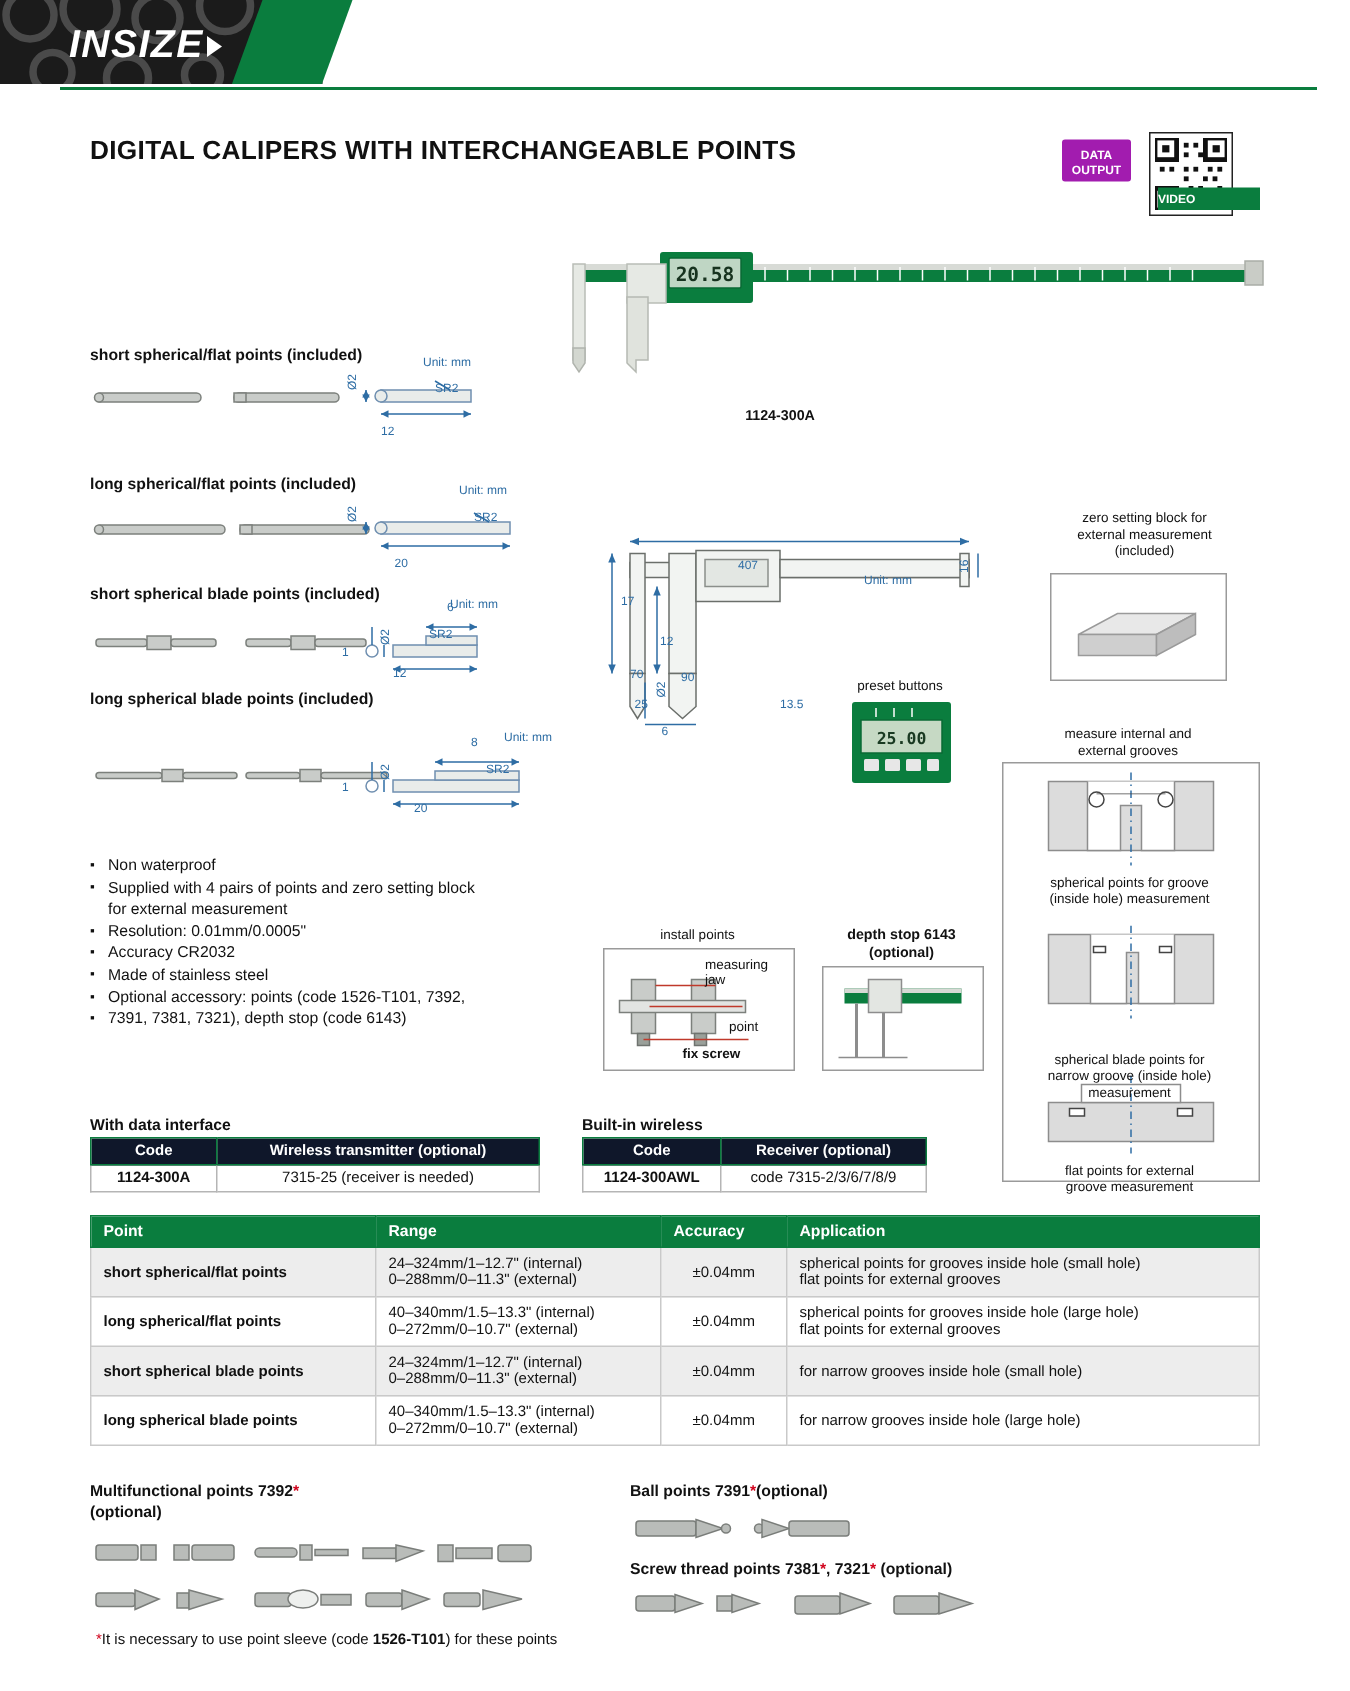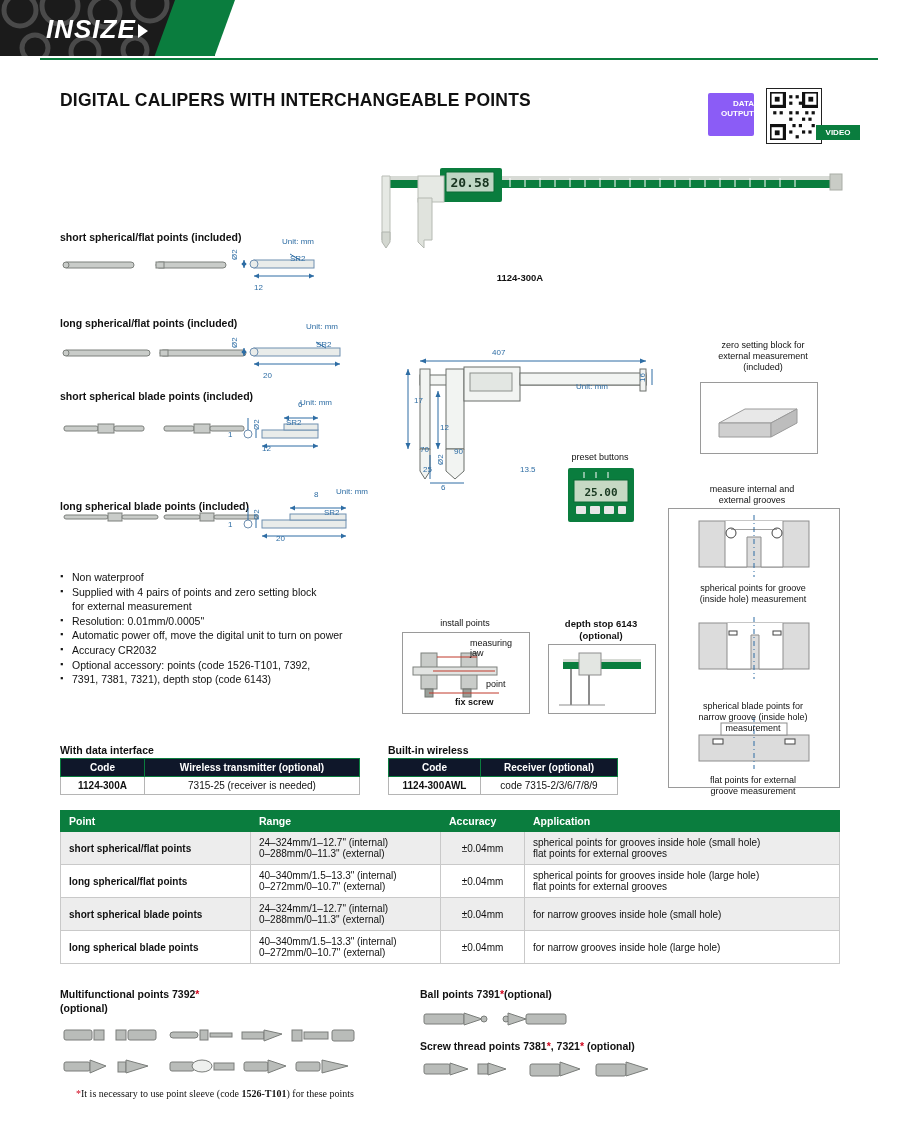--- a/index.html
+++ b/index.html
@@ -19,27 +19,27 @@
   .hdr-rule  { position:absolute; left:40px; top:58px; width:838px; height:2px; background:#0a7d3e; }
   .logo { position:absolute; left:46px; top:14px; color:#fff; font-size:26px; font-weight:bold;
           font-style:italic; letter-spacing:1px; font-family:"Liberation Sans", sans-serif; }
   .logo .arrow { display:inline-block; border-left:10px solid #fff; border-top:7px solid transparent;
                  border-bottom:7px solid transparent; margin-left:2px; vertical-align:middle; }
   .gearband { position:absolute; left:0; top:0; width:215px; height:56px; }
   .gearband circle { fill:none; stroke:#4a4a4a; stroke-width:5; }
 
   
   .page-title { position:absolute; left:60px; top:90px; font-size:17.5px; font-weight:bold; letter-spacing:.2px;}
-  .badge-data { position:absolute; left:708px; top:93px; width:46px; height:43px; background:#8b5cf6;
-                color:#fff; font-size:8px; font-weight:bold; text-align:right; line-height:10px;
+  .badge-data { position:absolute; left:708px; top:93px; width:46px; height:28px; background:#a21caf;
+                color:#fff; font-size:8px; font-weight:bold; text-align:center; line-height:10px;
                 padding-top:6px; border-radius:2px;}
   .qr { position:absolute; left:766px; top:88px; width:56px; height:56px; background:#fff; border:1px solid #222;}
   .qr-inner{position:absolute;inset:3px;}
-  .badge-video{ position:absolute; left:772px; top:125px; width:44px; height:15px; background:#0a7d3e; color:#fff;
-                font-size:8px; font-weight:bold; text-align:center; line-height:15px;margin-left:44px;}
+  .badge-video{ position:absolute; left:772px; top:125px; width:68px; height:15px; background:#0a7d3e; color:#fff;
+                font-size:8px; font-weight:bold; text-align:left; line-height:15px;}
 
   
   .lbl { position:absolute; font-size:10.5px; font-weight:bold; }
   .unit { position:absolute; font-size:8px; color:#2e6da4; }
   .dim  { position:absolute; font-size:8px; color:#2e6da4; }
   .cap  { position:absolute; font-size:9px; text-align:center; line-height:11px;}
   .capb { position:absolute; font-size:9.5px; font-weight:bold; text-align:center; line-height:11px;}
 
   
   .bullets { position:absolute; left:60px; top:570px; width:360px; font-size:10.5px; line-height:14.6px; }
@@ -59,21 +59,21 @@
   table.spec th { background:#0a7d3e; color:#fff; text-align:left; padding:4px 8px; font-size:10.5px;
                   border:1px solid #0a7d3e; }
   table.spec td { border:1px solid #c9c9c9; padding:5px 8px; vertical-align:middle; }
   table.spec tr.alt td { background:#ededed; }
   table.spec td.pt { font-weight:bold; }
   table.spec td.ac { text-align:center; }
 
   
   .bot-lbl { position:absolute; font-size:10.5px; font-weight:bold; }
   .red { color:#d0021b; }
-  .footnote { position:absolute; left:76px; top:1088px; font-size:10px;font-family:Liberation Serif, serif; }
+  .footnote { position:absolute; left:64px; top:1088px; font-size:10px; }
 
   
   .panel { position:absolute; border:1px solid #9a9a9a; background:#fff; }
   .grv-txt  { position:absolute; font-size:9px; text-align:center; line-height:11px; width:160px;}
 
   svg { display:block; }
 </style>
 </head>
 <body>
 
@@ -273,21 +273,21 @@
       <path d="M90 36 l-5 -2.5 v5 z" fill="#2e6da4"></path>
     <line x1="28" y1="20" x2="28" y2="28" stroke="#2e6da4"></line>
   </svg>
 </div>
 <div class="dim" style="left:298px;top:400px">6</div>
 <div class="dim" style="left:286px;top:418px">SR2</div>
 <div class="dim" style="left:262px;top:444px">12</div>
 <div class="dim" style="left:228px;top:430px">1</div>
 <div class="dim" style="left:252px;top:430px;transform:rotate(-90deg);transform-origin:left top">Ø2</div>
 
-<div class="lbl" style="left:60px;top:500px">long spherical blade points (included)</div>
+<div class="lbl" style="left:60px;top:460px">long spherical blade points (included)</div>
 <div style="position:absolute;left:60px;top:502px;width:200px;height:30px">
   <svg width="200" height="30" viewBox="0 0 200 30">
     <g fill="#c9ccc9" stroke="#7c807c">
       <rect x="4" y="13" width="44" height="4" rx="2"></rect>
         <rect x="48" y="11" width="14" height="8"></rect>
       <rect x="62" y="13" width="36" height="4" rx="2"></rect>
       <rect x="104" y="13" width="36" height="4" rx="2"></rect>
         <rect x="140" y="11" width="14" height="8"></rect>
       <rect x="154" y="13" width="44" height="4" rx="2"></rect>
     </g>
@@ -342,21 +342,21 @@
     <g fill="#2e6da4">
       <path d="M20 6 l6 -2.5 v5 z"></path>
         <path d="M246 6 l-6 -2.5 v5 z"></path>
       <path d="M8 14 l-2.5 6 h5 z"></path>
         <path d="M8 94 l-2.5 -6 h5 z"></path>
       <path d="M38 36 l-2.5 6 h5 z"></path>
         <path d="M38 94 l-2.5 -6 h5 z"></path>
     </g>
   </svg>
 </div>
-<div class="dim" style="left:492px;top:348px">407</div>
+<div class="dim" style="left:492px;top:372px">407</div>
 <div class="unit" style="left:576px;top:382px">Unit: mm</div>
 <div class="dim" style="left:414px;top:396px">17</div>
 <div class="dim" style="left:420px;top:445px">70</div>
 <div class="dim" style="left:454px;top:447px">90</div>
 <div class="dim" style="left:440px;top:423px">12</div>
 <div class="dim" style="left:423px;top:465px">25</div>
 <div class="dim" style="left:436px;top:465px;transform:rotate(-90deg);transform-origin:left top">Ø2</div>
 <div class="dim" style="left:441px;top:483px">6</div>
 <div class="dim" style="left:520px;top:465px">13.5</div>
 <div class="dim" style="left:638px;top:382px;transform:rotate(-90deg);transform-origin:left top">16</div>
@@ -437,22 +437,22 @@
     <div>flat points for external</div>
     <div>groove measurement</div>
   </div>
 </div>
 
 <div class="bullets">
   <div>Non waterproof</div>
   <div>Supplied with 4 pairs of points and zero setting block</div>
   <div style="padding-left:12px"><span>for external measurement</span></div>
   <div>Resolution: 0.01mm/0.0005"</div>
-  <div>Automatic power off, move the digital unit to turn on power</div>
   <div>Accuracy CR2032</div>
+  <div>Made of stainless steel</div>
   <div><span>Optional accessory: points (code 1526-T101, 7392,</span></div>
   <div style="padding-left:12px"><span>7391, 7381, 7321), depth stop (code 6143)</span></div>
 </div>
 <style>
   .bullets div:nth-child(3):before, .bullets div:nth-child(10):before { content:""; }
 </style>
 
 <div class="cap" style="left:400px;top:618px;width:130px">install points</div>
 <div class="panel" style="left:402px;top:632px;width:128px;height:82px">
   <svg width="126" height="80" viewBox="0 0 126 80">

